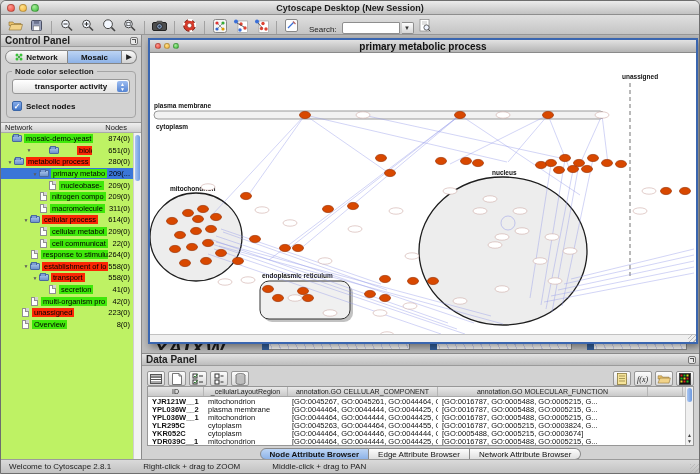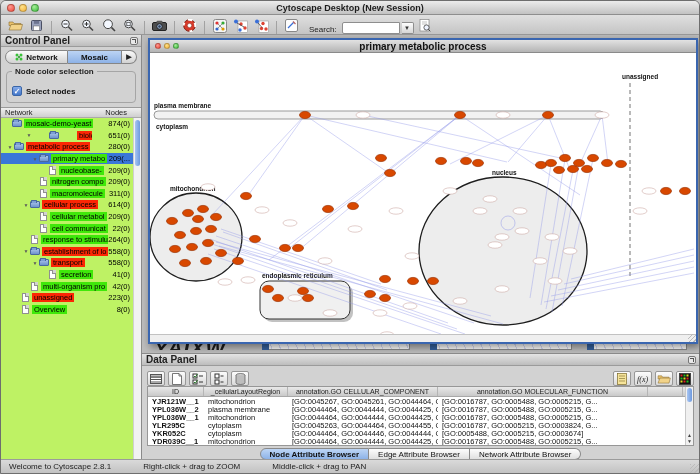--- a/index.html
+++ b/index.html
@@ -305,20 +305,27 @@
         </div>
         <div class="cptab sel">
           <span>Mosaic</span>
         </div>
         <div class="cptab arr">
           <span>▶</span>
         </div>
       </div>
       <div class="gbox">
         <span class="gbox-title">Node color selection</span>
+        <div class="aqua-combo">
+          <span>transporter activity</span>
+          <span class="stepper">
+              <span>▲</span>
+              <span>▼</span>
+            </span>
+        </div>
         <div class="chk-row">
           <span class="chk">✓</span>
           <span class="chk-lbl">Select nodes</span>
         </div>
       </div>
       <div class="tree-head">
         <span>Network</span>
         <span>Nodes</span>
       </div>
       <div class="tree-wrap">

